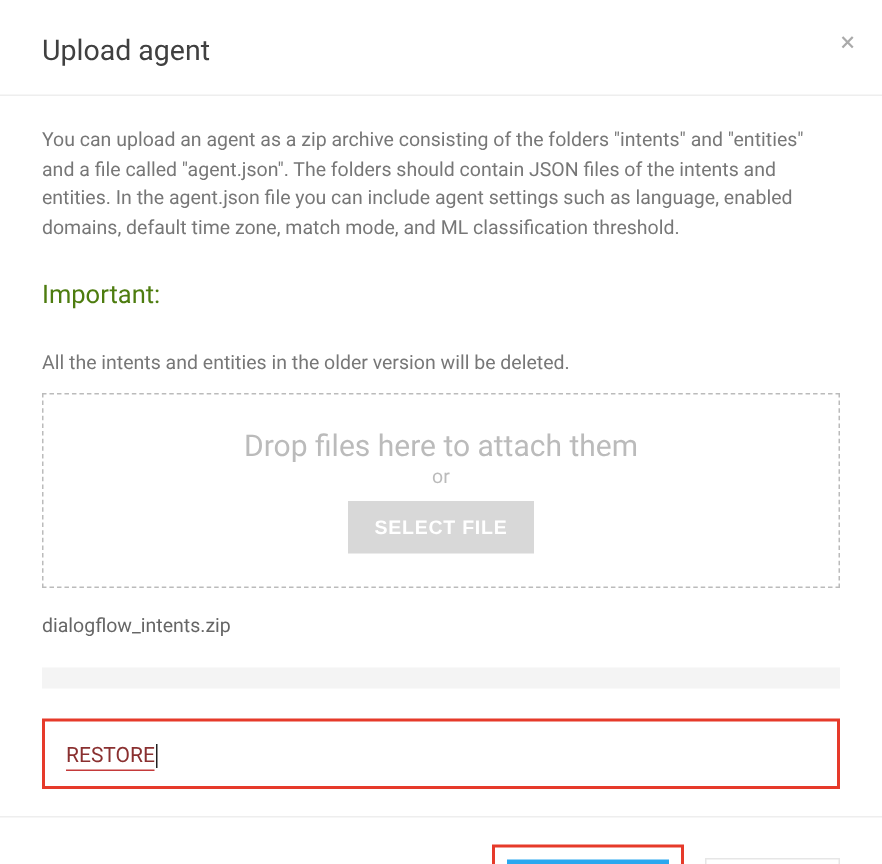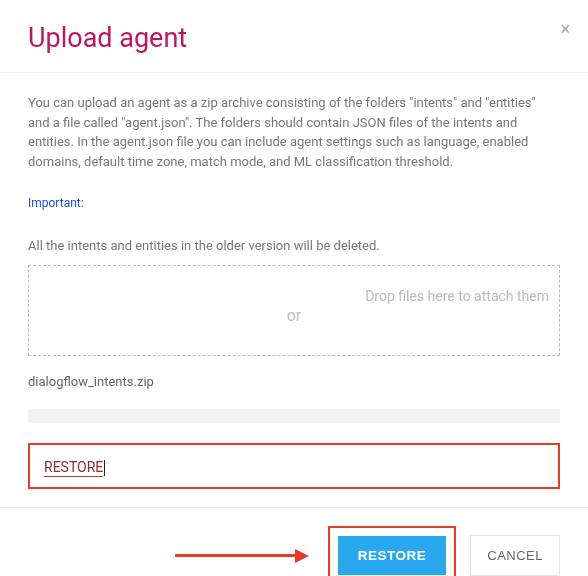--- a/index.html
+++ b/index.html
@@ -9,66 +9,65 @@
       font-family: -apple-system, BlinkMacSystemFont, "Segoe UI", Roboto, Arial, sans-serif;
       background: #fff;
       color: #555;
     }
     .dialog-header {
       padding: 22px 28px 18px 28px;
       border-bottom: 1px solid #eee;
       position: relative;
     }
     .dialog-title {
-      font-size: 27px;
+      font-size: 19px;
       font-weight: 400;
-      color: #be185d;
+      color: #404040;
     }
     .close-icon {
       position: absolute;
       right: 18px;
       top: 18px;
       font-size: 18px;
       color: #aaa;
       cursor: pointer;
     }
     .dialog-body {
       padding: 20px 28px 10px 28px;
     }
     .description {
       font-size: 13px;
       line-height: 1.5;
       color: #777;
       margin-bottom: 25px;
     }
     .important-label {
-      font-size: 12px;
-      color: #1d4ed8;
+      font-size: 17px;
+      color: #4d7c0f;
       margin-bottom: 2px;
     }
     .important-text {
       font-size: 13px;
       color: #777;
       margin-bottom: 12px;
       margin-top: 28px;
     }
     .drop-zone {
       border: 1.5px dashed #bbb;
       padding: 22px 10px;
       text-align: center;
       margin-bottom: 18px;
     }
     .drop-text {
-      font-size: 14px;
+      font-size: 20px;
       color: #bbb;
       margin-bottom: 2px;
-      text-align: right;
     }
     .drop-or {
-      font-size: 16px;
+      font-size: 13px;
       color: #bbb;
       margin-bottom: 8px;
       text-align: center;
     }
     .select-file-btn {
       display: inline-block;
       background: #d8d8d8;
       color: #fff;
       font-size: 13px;
       font-weight: 600;
@@ -170,20 +169,21 @@
 
 <div class="dialog-body">
   <div class="description">You can upload an agent as a zip archive consisting of the folders "intents" and "entities" and a file called "agent.json". The folders should contain JSON files of the intents and entities. In the agent.json file you can include agent settings such as language, enabled domains, default time zone, match mode, and ML classification threshold.</div>
 
   <div class="important-label">Important:</div>
   <div class="important-text">All the intents and entities in the older version will be deleted.</div>
 
   <div class="drop-zone">
     <div class="drop-text">Drop files here to attach them</div>
     <div class="drop-or">or</div>
+    <button class="select-file-btn">SELECT FILE</button>
   </div>
 
   <div class="filename">dialogflow_intents.zip</div>
   <div class="file-bar"></div>
 
   <div class="confirm-box">
     <span class="confirm-input-text">RESTORE</span><span class="text-cursor"></span>
   </div>
 </div>
 

